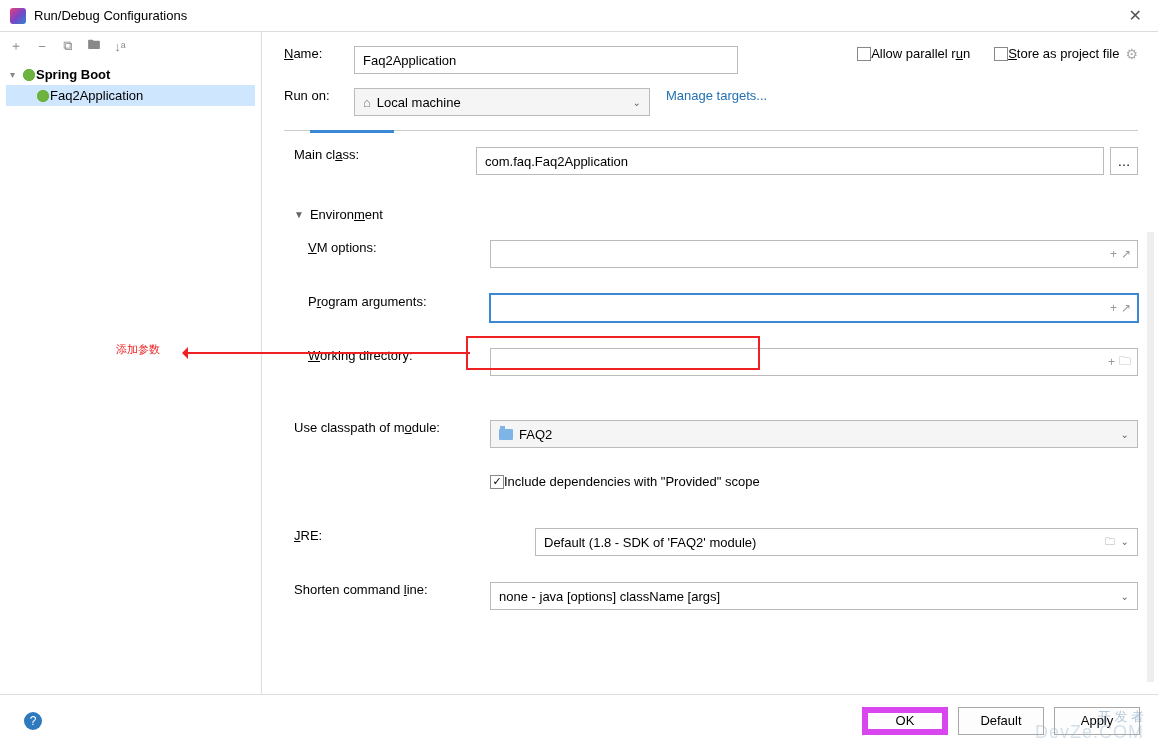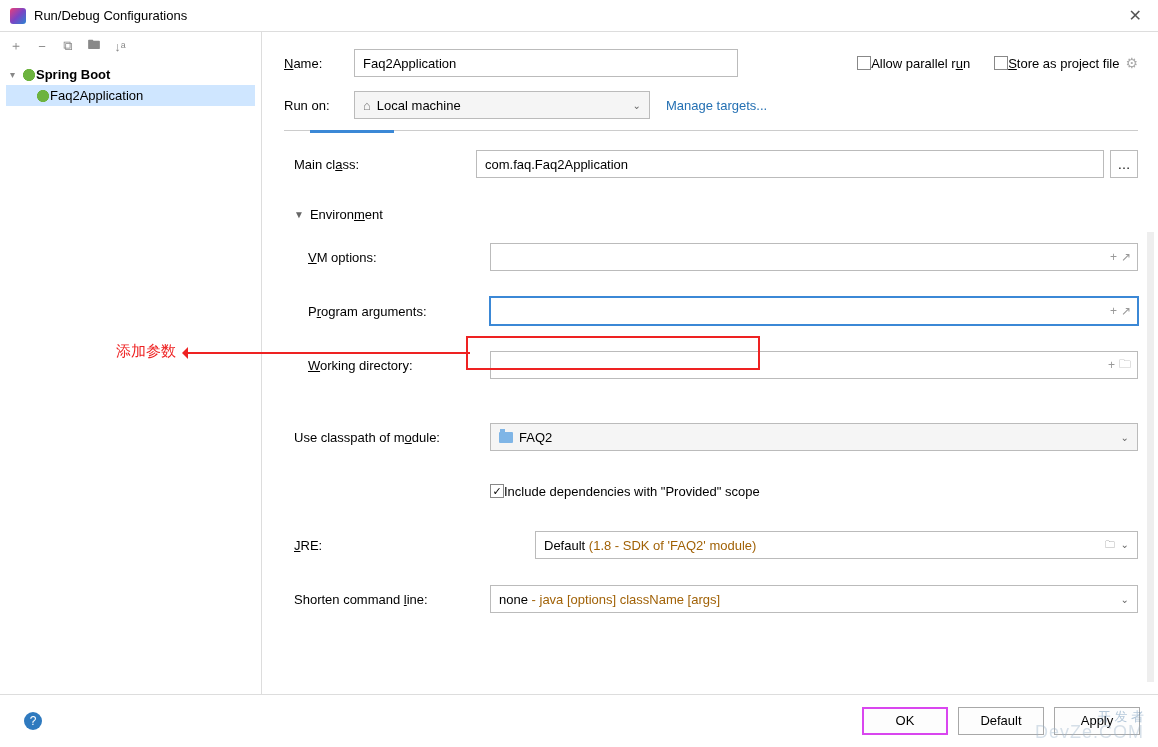--- a/index.html
+++ b/index.html
@@ -13,21 +13,21 @@
 .sidebar-toolbar { display: flex; gap: 10px; padding: 6px 8px; align-items: center; }
 .tool-ico { width: 16px; height: 16px; color: #888; display: flex; align-items: center; justify-content: center; cursor: pointer; }
 .tree { flex: 1; padding: 4px 6px; overflow: auto; }
 .tree-row { display: flex; align-items: center; padding: 3px 4px; cursor: pointer; }
 .tree-row.selected { background: #cfe6ff; }
 .tree-arrow { width: 12px; color: #888; font-size: 10px; }
 .spring-icon { display: inline-block; width: 14px; height: 14px; border-radius: 50%; background: radial-gradient(circle at 50% 50%, #6db33f 60%, transparent 62%); position: relative; }
 .bold { font-weight: 700; }
 .edit-templates { color: #2470b3; padding: 10px 14px; cursor: pointer; }
 .main { flex: 1; padding: 14px 20px 8px 22px; overflow: hidden; position: relative; }
-.form-row { display: flex; align-items: center; min-height: 34px; margin-bottom: 8px; }
+.form-row { display: flex; align-items: flex-start; min-height: 34px; margin-bottom: 8px; }
 .form-label { width: 70px; }
 .field-label { width: 182px; }
 .underline { text-decoration: underline; text-decoration-skip-ink: none; }
 .input-text { border: 1px solid #bbb; padding: 4px 8px; height: 28px; font-size: 13px; background: #fff; }
 .name-input { width: 384px; }
 .checkbox { display: flex; align-items: center; cursor: pointer; }
 .cb { width: 14px; height: 14px; border: 1px solid #888; display: inline-flex; align-items: center; justify-content: center; font-size: 11px; }
 .cb.checked::after { content: "✓"; color: #000; }
 .gear { color: #aaa; font-size: 14px; margin-left: 6px; }
 .select { border: 1px solid #bbb; height: 28px; display: flex; align-items: center; padding: 0 8px; background: #f5f5f5; position: relative; }
@@ -43,27 +43,27 @@
 .input-wrap { flex: 1; display: flex; align-items: center; border: 1px solid #bbb; height: 28px; padding: 0 6px; background: #fff; }
 .input-wrap.focus { outline: 2px solid #3b88d6; outline-offset: -1px; }
 .input-inner { flex: 1; border: none; outline: none; height: 100%; font-size: 13px; }
 .tiny-ico { color: #999; font-size: 12px; margin-left: 4px; cursor: pointer; }
 .browse-btn { width: 28px; height: 28px; border: 1px solid #bbb; margin-left: 6px; display: flex; align-items: center; justify-content: center; cursor: pointer; background: #fff; }
 .section-head { display: flex; align-items: center; gap: 6px; margin: 6px 0; }
 .sec-arrow { font-size: 10px; color: #666; }
 .module-select { flex: 1; }
 .module-ico { display: inline-block; width: 14px; height: 11px; background: #7fb5e6; border-radius: 1px; margin-right: 6px; position: relative; }
 .module-ico::before { content: ""; position: absolute; top: -3px; left: 1px; width: 5px; height: 3px; background: #7fb5e6; }
-.grey-txt { color: #a16207; }
+.grey-txt { color: #000000; }
 .home-ico { margin-right: 6px; color: #777; }
 .buttons { display: flex; gap: 10px; justify-content: flex-end; padding: 10px 18px; border-top: 1px solid #ddd; height: 52px; align-items: center; }
 .help-dot { width: 18px; height: 18px; border-radius: 50%; background: #2f7abf; color: #fff; display: flex; align-items: center; justify-content: center; font-size: 12px; margin-right: auto; margin-left: 6px; cursor: pointer; }
 .btn { min-width: 86px; height: 28px; border: 1px solid #a8a8a8; background: #fdfdfd; padding: 0 16px; cursor: pointer; }
-.btn.primary { border: 2px solid #d946ef; }
-.annot { position: absolute; color: #e22; font-size: 15px; pointer-events: none; z-index: 50; }
+.btn.primary { border: 6px solid #d946ef; }
+.annot { position: absolute; color: #e22; font-size: 11px; pointer-events: none; z-index: 50; }
 .annot-text { left: 116px; top: 342px; }
 .arrow-line { position: absolute; left: 184px; top: 352px; width: 286px; height: 2px; background: #e22; }
 .arrow-line::before { content: ""; position: absolute; left: -8px; top: -5px; border: 6px solid transparent; border-right-color: #e22; }
 .red-box { position: absolute; border: 2px solid #e22; pointer-events: none; }
 .red-box.b1 { left: 466px; top: 336px; width: 294px; height: 34px; }
 .watermark { position: absolute; right: 14px; bottom: 6px; font-size: 28px; color: #4a7aa6; opacity: 0.4; text-align: right; line-height: 1; pointer-events: none; }
 .watermark .wm2 { font-size: 18px; color: #9bb3c9; letter-spacing: 1px; }
 .spacer { flex: 1; }
 </style>
 </head>

